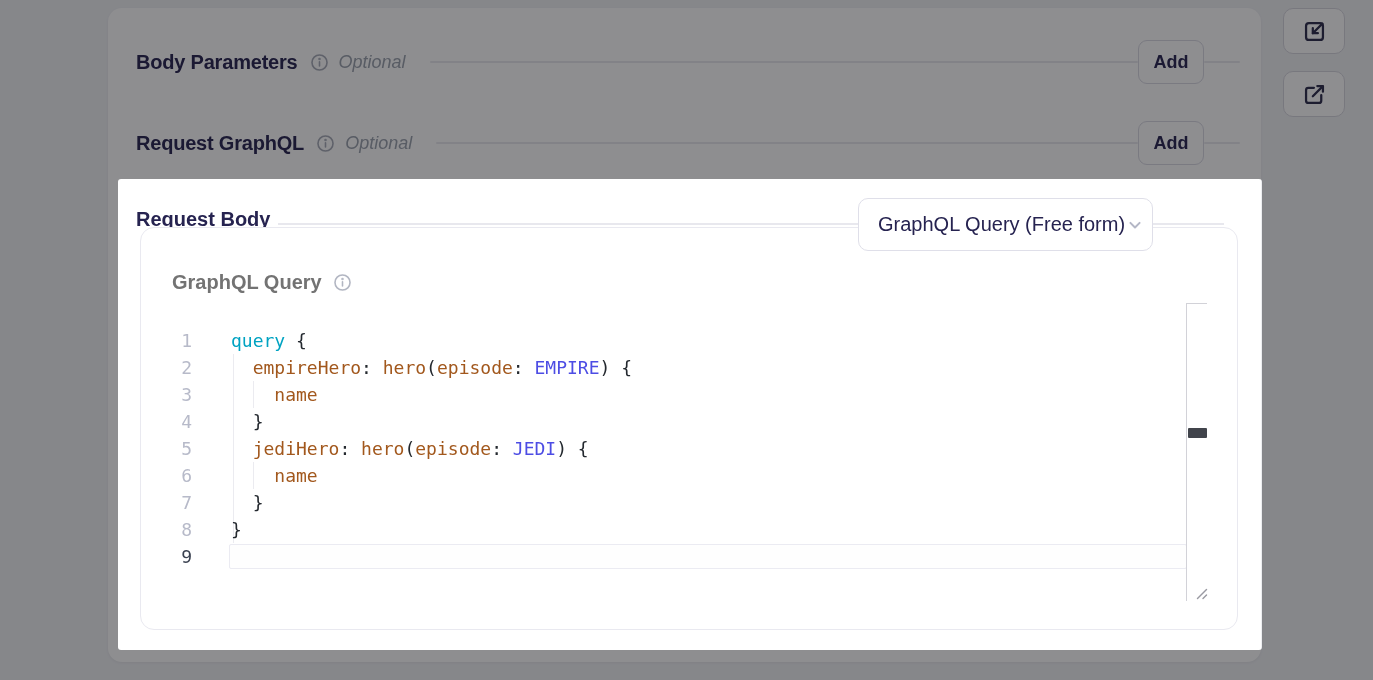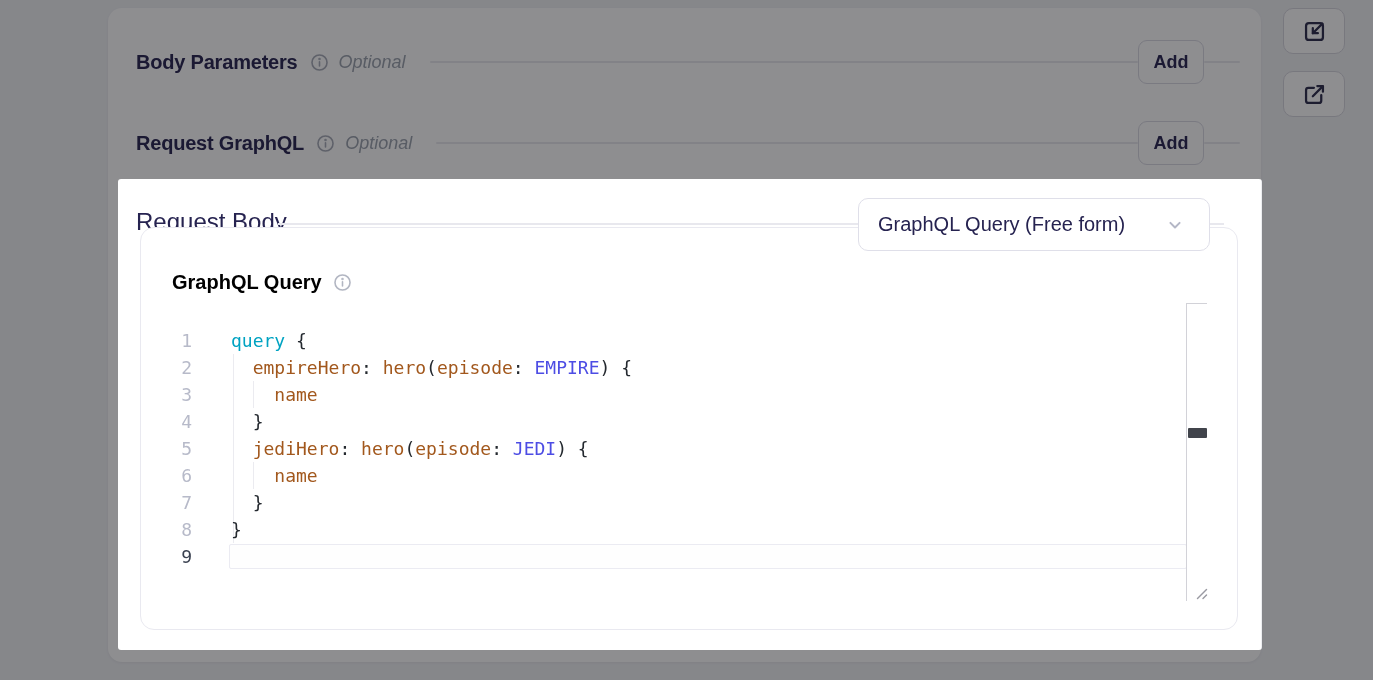--- a/index.html
+++ b/index.html
@@ -27,35 +27,35 @@
   .optional { margin-left:10px; font-size:18px; font-style:italic; color:#9aa1ad; white-space:nowrap; margin-right:24px; }
   .hline { height:2px; background:#e8e8ee; border-radius:1px; }
   .hline.grow { flex:1; }
   .hline.tail { width:36px; }
   .add-btn {
     flex:none; width:66px; height:44px; border:1.5px solid #d9d9e3; border-radius:9px;
     background:#ffffff; color:#262350; font-size:18px; font-weight:600;
     font-family:inherit; cursor:pointer; display:flex; align-items:center; justify-content:center;
   }
   
-  .rb-title { position:absolute; left:28px; top:200px; font-size:24px; font-weight:400; white-space:nowrap; }
+  .rb-title { position:absolute; left:28px; top:200px; font-size:20px; font-weight:700; white-space:nowrap; }
   .rb-line { position:absolute; left:170px; top:215px; width:946px; height:2px; background:#e8e8ee; z-index:1; }
   .type-select {
-    position:absolute; left:750px; top:190px; width:352px; height:53px; z-index:3;
+    position:absolute; left:750px; top:190px; width:295px; height:53px; z-index:3;
     background:#fff; border:1.5px solid #dfdfe9; border-radius:10px;
     display:flex; align-items:center; padding:0 24px 0 19px; cursor:pointer;
   }
   .type-select-value { font-size:20px; color:#262350; white-space:nowrap; }
   .chevron { margin-left:auto; display:inline-flex; }
   .body-panel {
     position:absolute; left:32px; top:219px; width:1098px; height:403px; z-index:2;
     background:#fff; border:1.5px solid #e9e9f0; border-radius:14px;
   }
   .editor-label-row { position:absolute; left:31px; top:43px; display:flex; align-items:center; gap:11px; }
-  .editor-label { font-size:20px; font-weight:700; color:#000000; white-space:nowrap; }
+  .editor-label { font-size:20px; font-weight:700; color:#737373; white-space:nowrap; }
   
   .code-font { font-family:"DejaVu Sans Mono","Liberation Mono",monospace; font-size:18px; line-height:27px; }
   .editor-gutter { position:absolute; left:0; top:99px; width:51px; text-align:right; color:#b7bac9; }
   .editor-gutter .ln { height:27px; }
   .editor-gutter .ln.active { color:#3a4150; }
   .editor-code { position:absolute; left:90px; top:99px; white-space:pre; color:#24292f; cursor:text; }
   .code-line { height:27px; }
   .indent-guide { position:absolute; width:1px; background:#ebebf0; }
   .guide-a { left:92px; top:126px; height:189px; }
   .guide-b1 { left:112px; top:153px; height:27px; }

